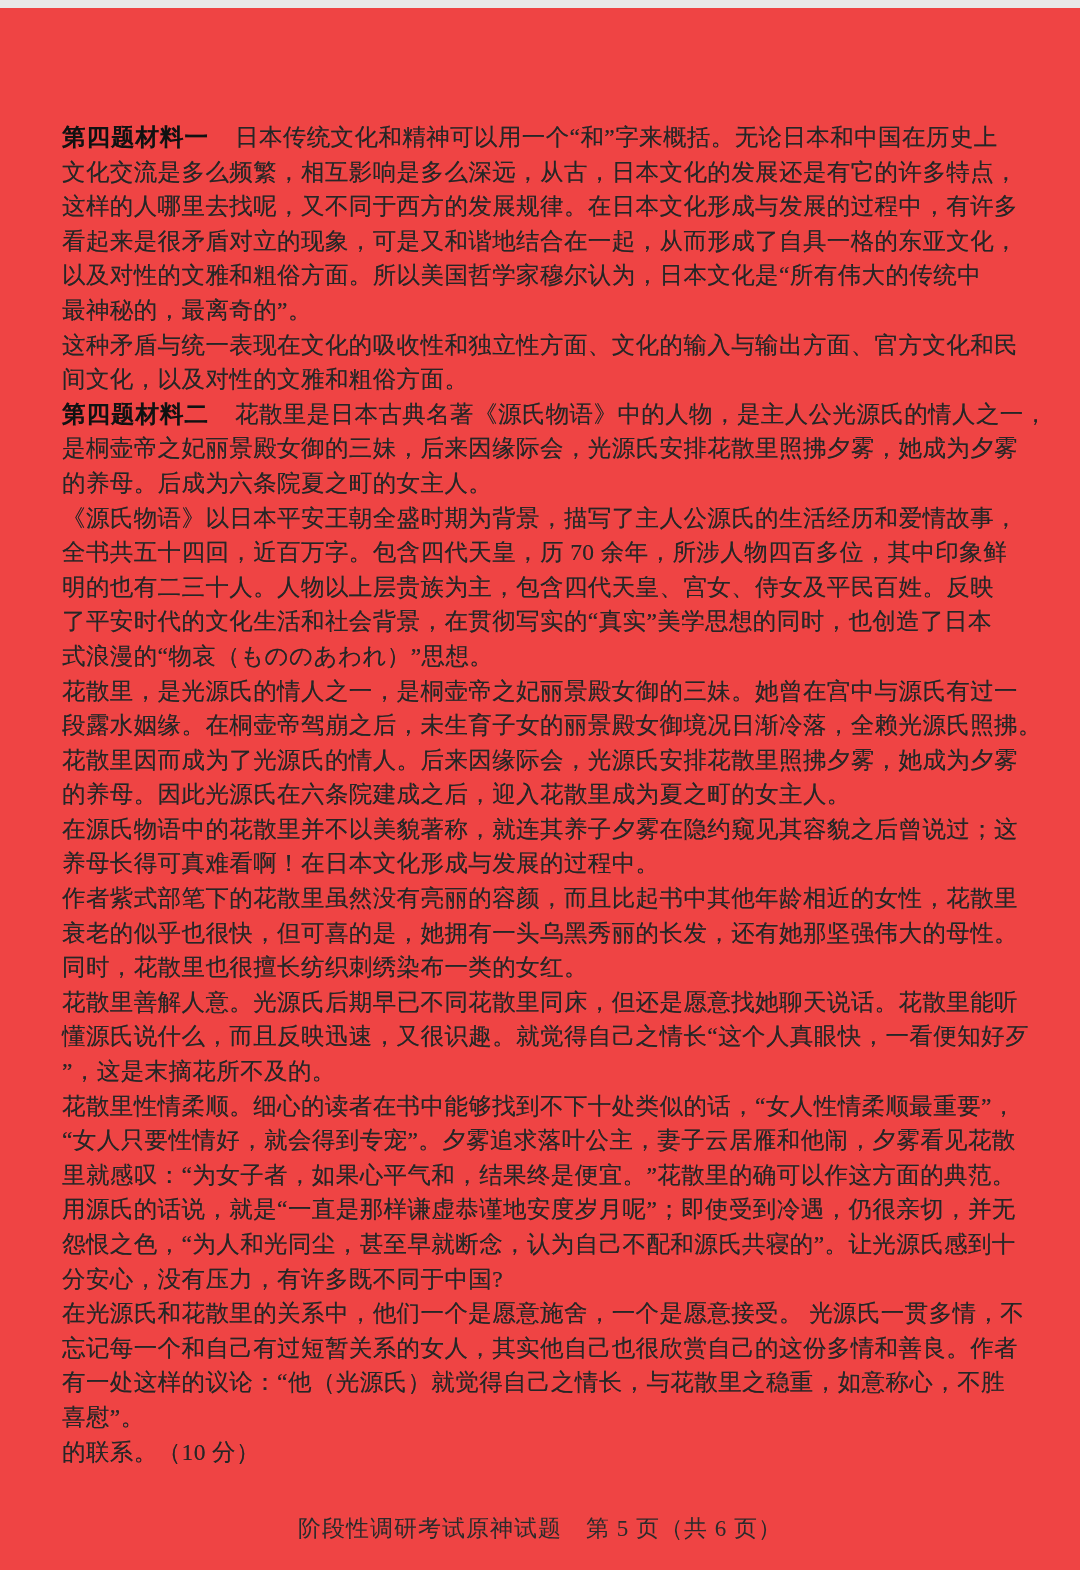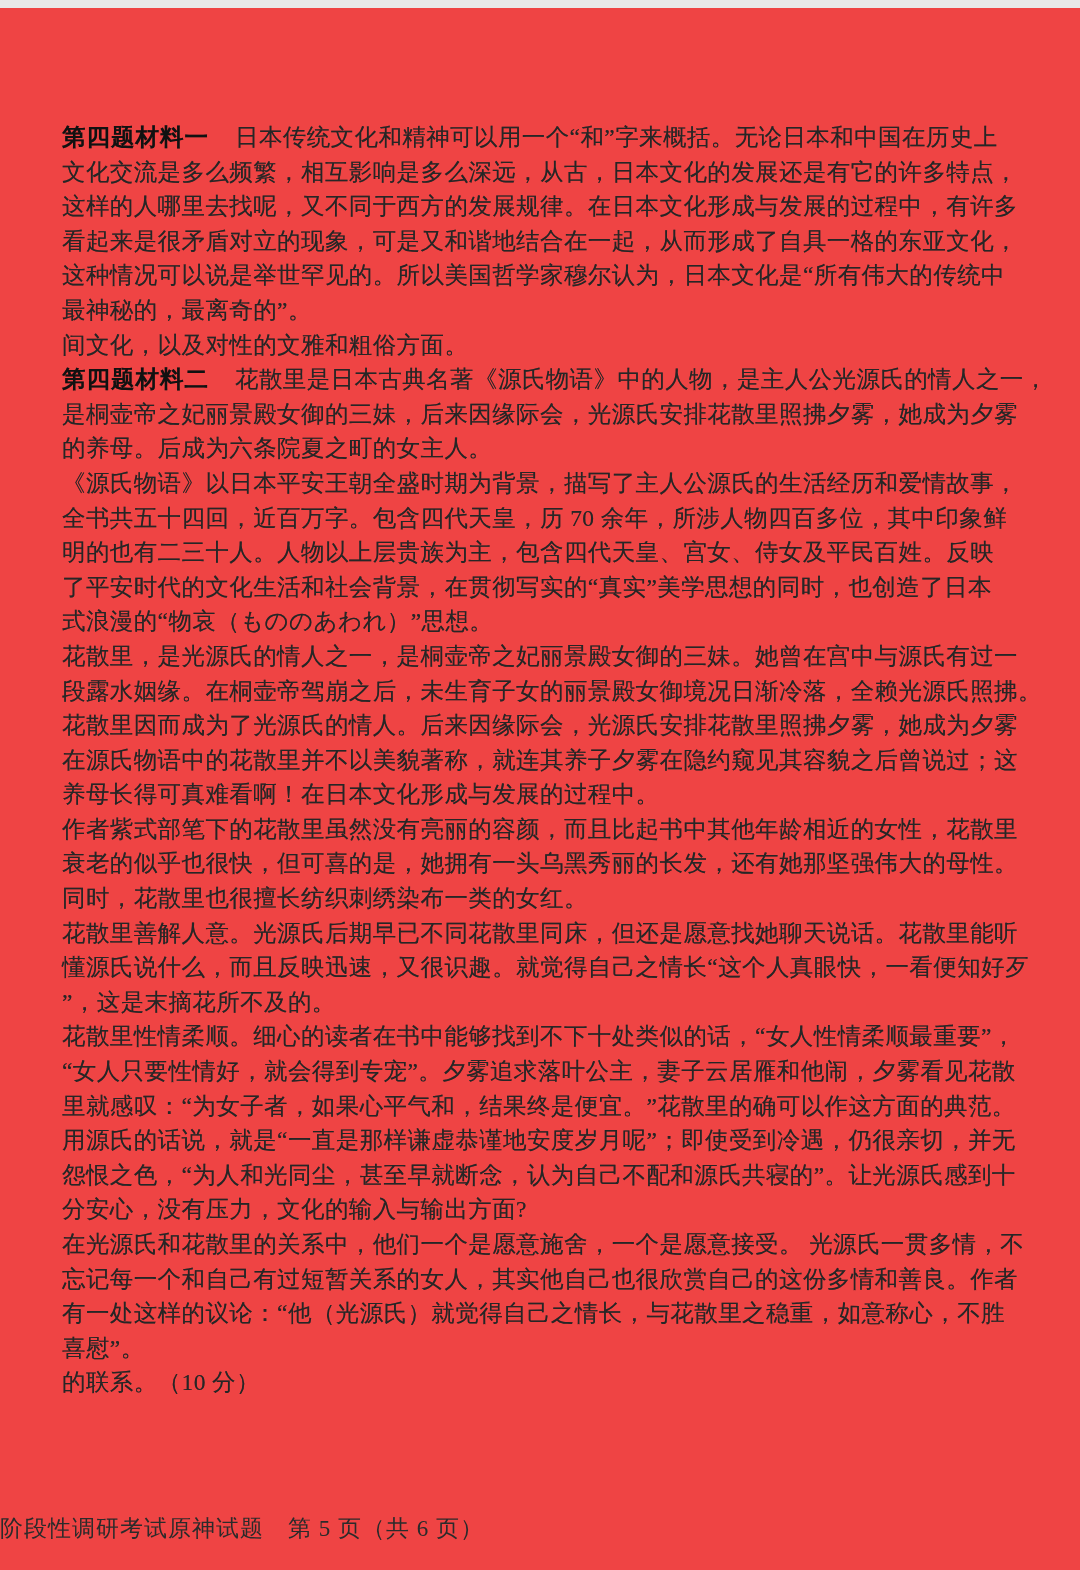--- a/index.html
+++ b/index.html
@@ -35,62 +35,65 @@
     font-weight: bold;
     color: #111;
     margin-right: 26px;
     letter-spacing: 1px;
   }
   .footer {
     position: absolute;
     left: 0;
     top: 1505px;
     width: 100%;
+    text-align: center;
     font-size: 23px;
     letter-spacing: 1px;
     color: #2b2b2b;
   }
 </style>
 </head>
 <body>
 
 <div class="page">
   <div class="content" id="lines">
       <div class="line"><span class="sec-label">第四题材料一</span><span>日本传统文化和精神可以用一个“和”字来概括。无论日本和中国在历史上</span></div>
       <div class="line"><span>文化交流是多么频繁，相互影响是多么深远，从古，日本文化的发展还是有它的许多特点，</span></div>
       <div class="line"><span>这样的人哪里去找呢，又不同于西方的发展规律。在日本文化形成与发展的过程中，有许多</span></div>
       <div class="line"><span>看起来是很矛盾对立的现象，可是又和谐地结合在一起，从而形成了自具一格的东亚文化，</span></div>
-      <div class="line"><span>这种情况可以说是举世罕见的。所以美国哲学家穆尔认为，日本文化是“所有伟大的传统中</span></div>
+      <div class="line"><span>以及对性的文雅和粗俗方面。所以美国哲学家穆尔认为，日本文化是“所有伟大的传统中</span></div>
       <div class="line"><span>最神秘的，最离奇的”。</span></div>
+      <div class="line"><span>这种矛盾与统一表现在文化的吸收性和独立性方面、文化的输入与输出方面、官方文化和民</span></div>
       <div class="line"><span>间文化，以及对性的文雅和粗俗方面。</span></div>
       <div class="line"><span class="sec-label">第四题材料二</span><span>花散里是日本古典名著《源氏物语》中的人物，是主人公光源氏的情人之一，</span></div>
       <div class="line"><span>是桐壶帝之妃丽景殿女御的三妹，后来因缘际会，光源氏安排花散里照拂夕雾，她成为夕雾</span></div>
       <div class="line"><span>的养母。后成为六条院夏之町的女主人。</span></div>
       <div class="line"><span>《源氏物语》以日本平安王朝全盛时期为背景，描写了主人公源氏的生活经历和爱情故事，</span></div>
       <div class="line"><span>全书共五十四回，近百万字。包含四代天皇，历 70 余年，所涉人物四百多位，其中印象鲜</span></div>
       <div class="line"><span>明的也有二三十人。人物以上层贵族为主，包含四代天皇、宫女、侍女及平民百姓。反映</span></div>
       <div class="line"><span>了平安时代的文化生活和社会背景，在贯彻写实的“真实”美学思想的同时，也创造了日本</span></div>
       <div class="line"><span>式浪漫的“物哀（もののあわれ）”思想。</span></div>
       <div class="line"><span>花散里，是光源氏的情人之一，是桐壶帝之妃丽景殿女御的三妹。她曾在宫中与源氏有过一</span></div>
       <div class="line"><span>段露水姻缘。在桐壶帝驾崩之后，未生育子女的丽景殿女御境况日渐冷落，全赖光源氏照拂。</span></div>
       <div class="line"><span>花散里因而成为了光源氏的情人。后来因缘际会，光源氏安排花散里照拂夕雾，她成为夕雾</span></div>
+      <div class="line"><span>的养母。因此光源氏在六条院建成之后，迎入花散里成为夏之町的女主人。</span></div>
       <div class="line"><span>在源氏物语中的花散里并不以美貌著称，就连其养子夕雾在隐约窥见其容貌之后曾说过；这</span></div>
       <div class="line"><span>养母长得可真难看啊！在日本文化形成与发展的过程中。</span></div>
       <div class="line"><span>作者紫式部笔下的花散里虽然没有亮丽的容颜，而且比起书中其他年龄相近的女性，花散里</span></div>
       <div class="line"><span>衰老的似乎也很快，但可喜的是，她拥有一头乌黑秀丽的长发，还有她那坚强伟大的母性。</span></div>
       <div class="line"><span>同时，花散里也很擅长纺织刺绣染布一类的女红。</span></div>
       <div class="line"><span>花散里善解人意。光源氏后期早已不同花散里同床，但还是愿意找她聊天说话。花散里能听</span></div>
       <div class="line"><span>懂源氏说什么，而且反映迅速，又很识趣。就觉得自己之情长“这个人真眼快，一看便知好歹</span></div>
       <div class="line"><span>”，这是末摘花所不及的。</span></div>
       <div class="line"><span>花散里性情柔顺。细心的读者在书中能够找到不下十处类似的话，“女人性情柔顺最重要”，</span></div>
       <div class="line"><span>“女人只要性情好，就会得到专宠”。夕雾追求落叶公主，妻子云居雁和他闹，夕雾看见花散</span></div>
       <div class="line"><span>里就感叹：“为女子者，如果心平气和，结果终是便宜。”花散里的确可以作这方面的典范。</span></div>
       <div class="line"><span>用源氏的话说，就是“一直是那样谦虚恭谨地安度岁月呢”；即使受到冷遇，仍很亲切，并无</span></div>
       <div class="line"><span>怨恨之色，“为人和光同尘，甚至早就断念，认为自己不配和源氏共寝的”。让光源氏感到十</span></div>
-      <div class="line"><span>分安心，没有压力，文化的输入与输出方面?</span></div>
+      <div class="line"><span>分安心，没有压力，有许多既不同于中国?</span></div>
       <div class="line"><span>在光源氏和花散里的关系中，他们一个是愿意施舍，一个是愿意接受。 光源氏一贯多情，不</span></div>
       <div class="line"><span>忘记每一个和自己有过短暂关系的女人，其实他自己也很欣赏自己的这份多情和善良。作者</span></div>
       <div class="line"><span>有一处这样的议论：“他（光源氏）就觉得自己之情长，与花散里之稳重，如意称心，不胜</span></div>
       <div class="line"><span>喜慰”。</span></div>
       <div class="line"><span>的联系。（10 分）</span></div>
     </div>
   <div class="footer">阶段性调研考试原神试题　第 5 页（共 6 页）</div>
 </div>
 
 </body></html>

